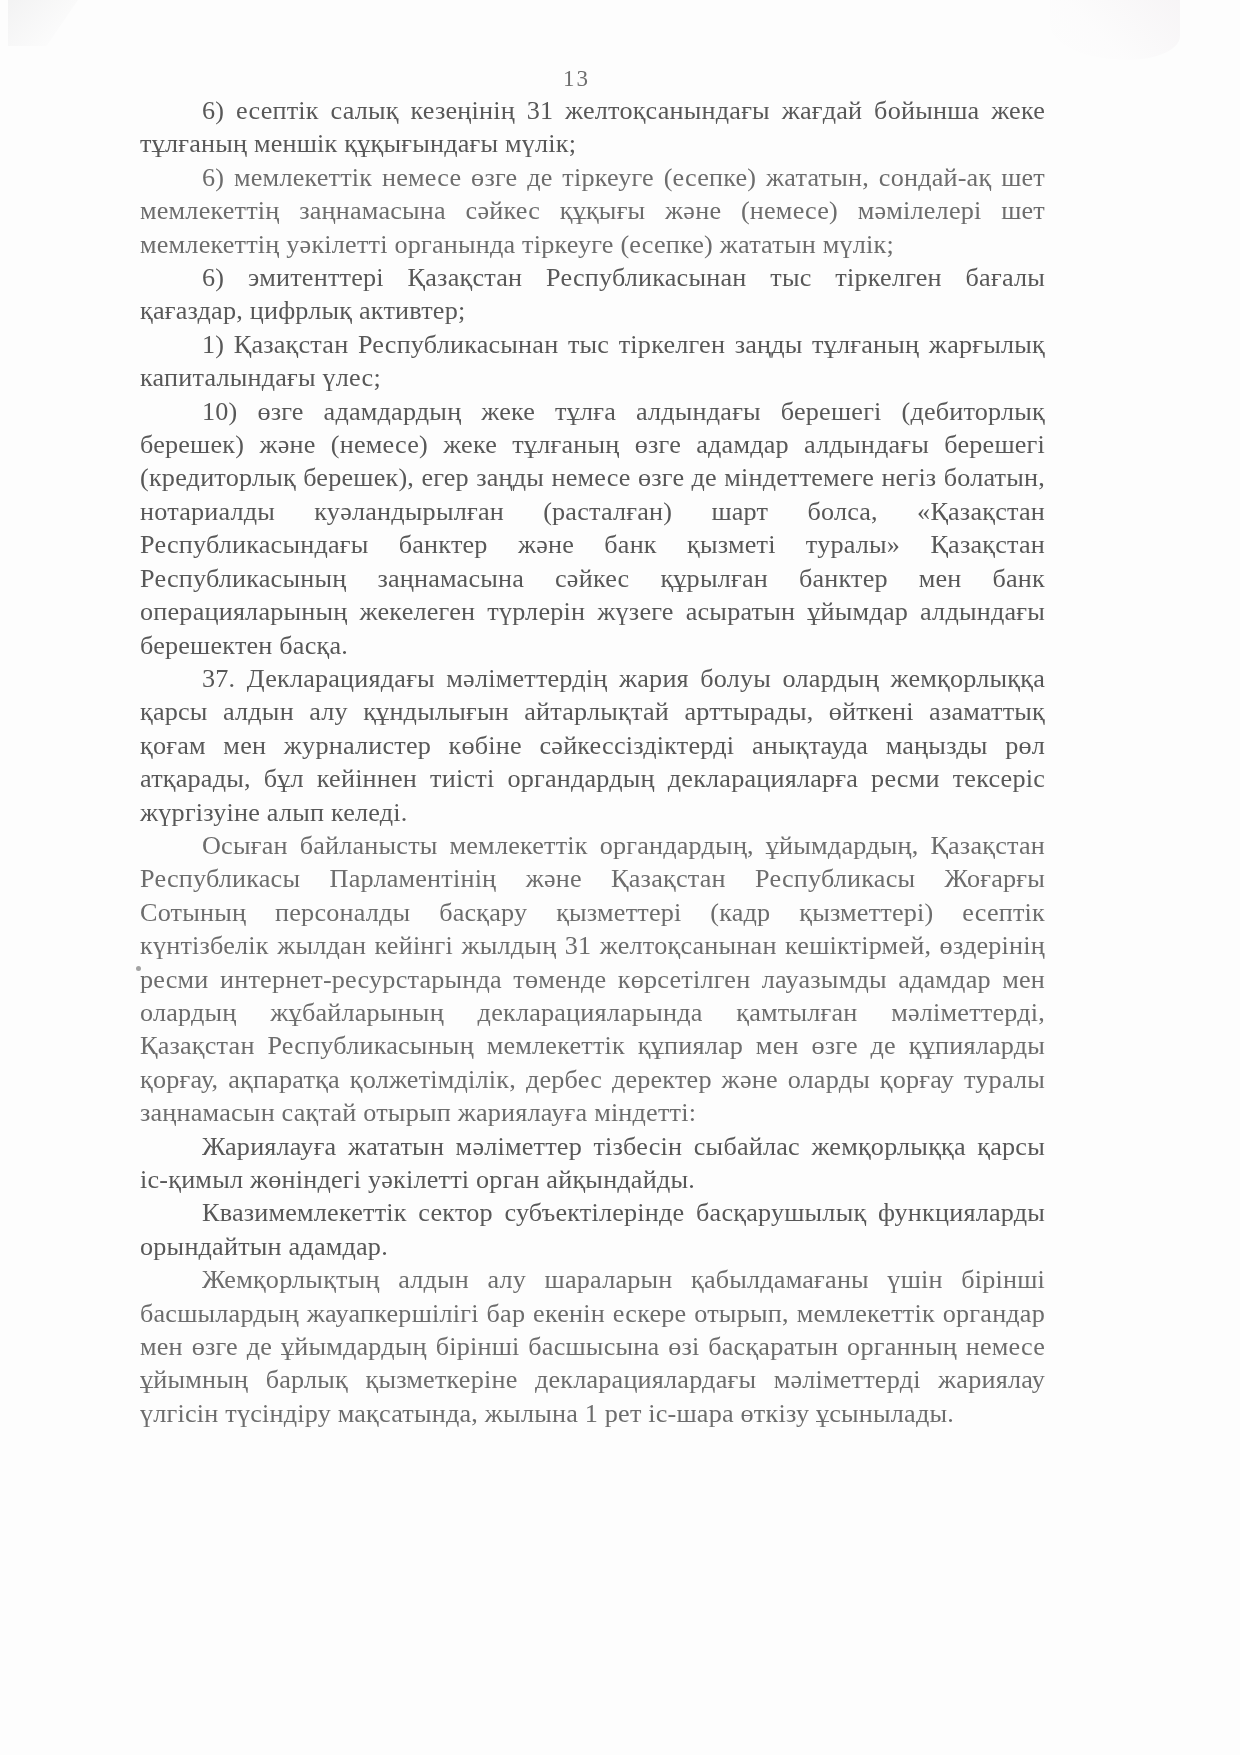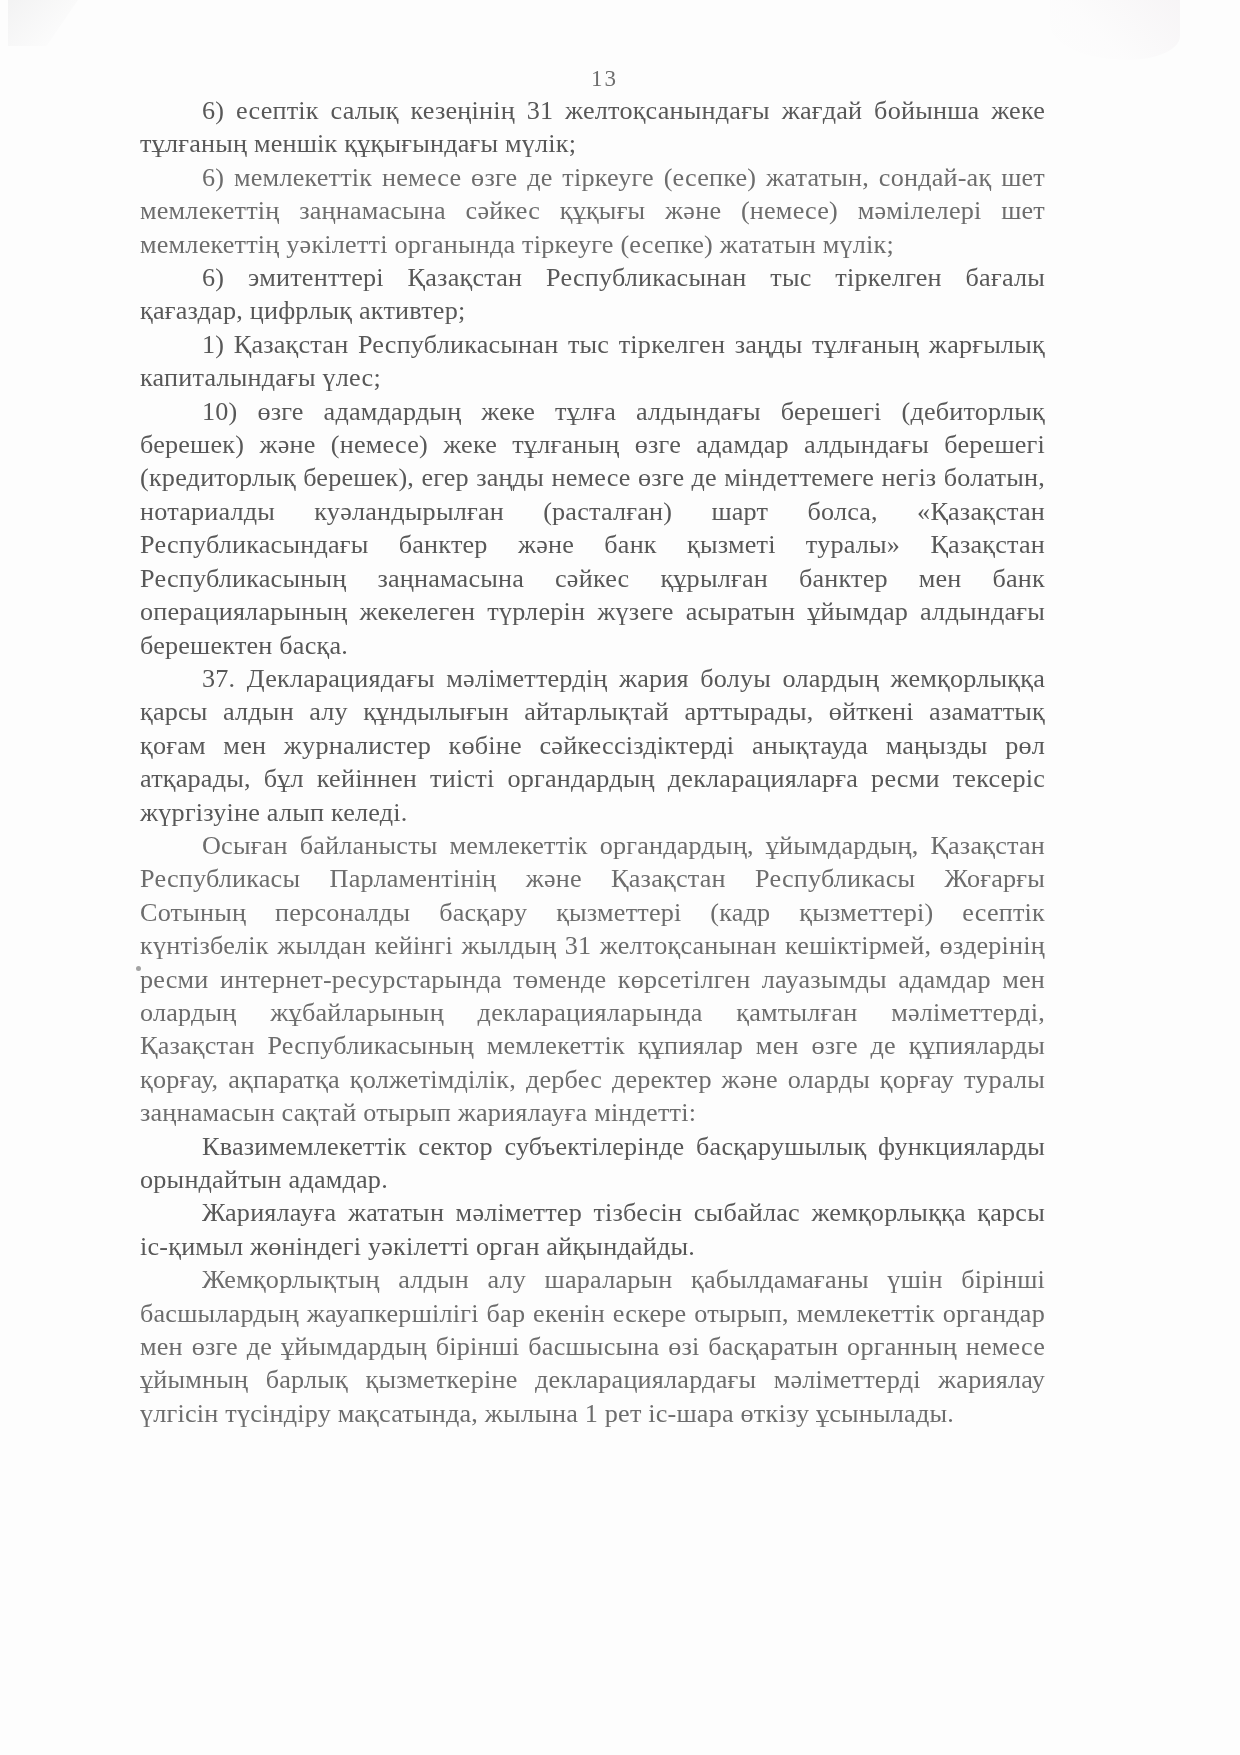--- a/index.html
+++ b/index.html
@@ -29,21 +29,21 @@
   }
   .smudge.tr {
     right: 60px; top: 0;
     width: 130px; height: 60px;
     background: linear-gradient(225deg, rgba(190,170,185,0.10), rgba(230,220,230,0.05) 60%, rgba(255,255,255,0));
     border-radius: 0 0 40% 60%;
   }
   .page-number {
     position: absolute;
     top: 66px;
-    left: 152px;
+    left: 124px;
     width: 905px;
     text-align: center;
     font-size: 23px;
     letter-spacing: 2px;
     color: var(--page-number-ink, #6e6e6e);
   }
   .content {
     position: absolute;
     top: 94px;
     left: 140px;
@@ -85,18 +85,18 @@
   <div class="content">
     <div class="margin-dot"></div>
 
     <p class="para">6) есептік салық кезеңінің 31 желтоқсанындағы жағдай бойынша жеке тұлғаның меншік құқығындағы мүлік;</p>
     <p class="para faded">6) мемлекеттік немесе өзге де тіркеуге (есепке) жататын, сондай-ақ шет мемлекеттің заңнамасына сәйкес құқығы және (немесе) мәмілелері шет мемлекеттің уәкілетті органында тіркеуге (есепке) жататын мүлік;</p>
     <p class="para">6) эмитенттері Қазақстан Республикасынан тыс тіркелген бағалы қағаздар, цифрлық активтер;</p>
     <p class="para">1) Қазақстан Республикасынан тыс тіркелген заңды тұлғаның жарғылық капиталындағы үлес;</p>
     <p class="para">10) өзге адамдардың жеке тұлға алдындағы берешегі (дебиторлық берешек) және (немесе) жеке тұлғаның өзге адамдар алдындағы берешегі (кредиторлық берешек), егер заңды немесе өзге де міндеттемеге негіз болатын, нотариалды куәландырылған (расталған) шарт болса, «Қазақстан Республикасындағы банктер және банк қызметі туралы» Қазақстан Республикасының заңнамасына сәйкес құрылған банктер мен банк операцияларының жекелеген түрлерін жүзеге асыратын ұйымдар алдындағы берешектен басқа.</p>
     <p class="para">37. Декларациядағы мәліметтердің жария болуы олардың жемқорлыққа қарсы алдын алу құндылығын айтарлықтай арттырады, өйткені азаматтық қоғам мен журналистер көбіне сәйкессіздіктерді анықтауда маңызды рөл атқарады, бұл кейіннен тиісті органдардың декларацияларға ресми тексеріс жүргізуіне алып келеді.</p>
     <p class="para faded">Осыған байланысты мемлекеттік органдардың, ұйымдардың, Қазақстан Республикасы Парламентінің және Қазақстан Республикасы Жоғарғы Сотының персоналды басқару қызметтері (кадр қызметтері) есептік күнтізбелік жылдан кейінгі жылдың 31 желтоқсанынан кешіктірмей, өздерінің ресми интернет-ресурстарында төменде көрсетілген лауазымды адамдар мен олардың жұбайларының декларацияларында қамтылған мәліметтерді, Қазақстан Республикасының мемлекеттік құпиялар мен өзге де құпияларды қорғау, ақпаратқа қолжетімділік, дербес деректер және оларды қорғау туралы заңнамасын сақтай отырып жариялауға міндетті:</p>
+    <p class="para">Жариялауға жататын мәліметтер тізбесін сыбайлас жемқорлыққа қарсы іс-қимыл жөніндегі уәкілетті орган айқындайды.</p>
     <p class="para">Квазимемлекеттік сектор субъектілерінде басқарушылық функцияларды орындайтын адамдар.</p>
-    <p class="para">Жариялауға жататын мәліметтер тізбесін сыбайлас жемқорлыққа қарсы іс-қимыл жөніндегі уәкілетті орган айқындайды.</p>
     <p class="para faded">Жемқорлықтың алдын алу шараларын қабылдамағаны үшін бірінші басшылардың жауапкершілігі бар екенін ескере отырып, мемлекеттік органдар мен өзге де ұйымдардың бірінші басшысына өзі басқаратын органның немесе ұйымның барлық қызметкеріне декларациялардағы мәліметтерді жариялау үлгісін түсіндіру мақсатында, жылына 1 рет іс-шара өткізу ұсынылады.</p>
   </div>
 
 </div>
 
 </body></html>

